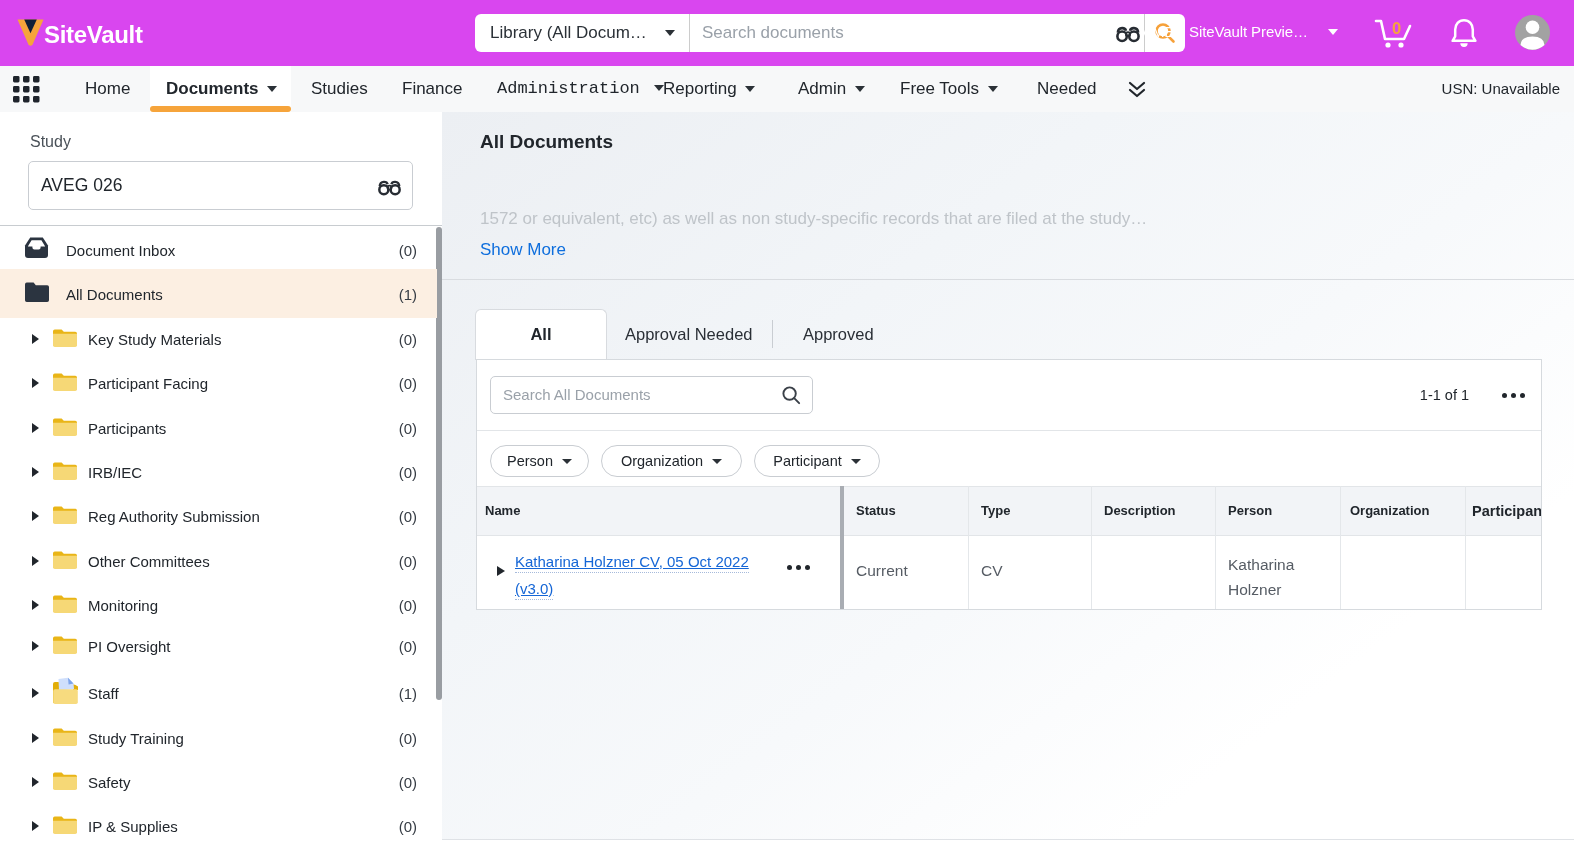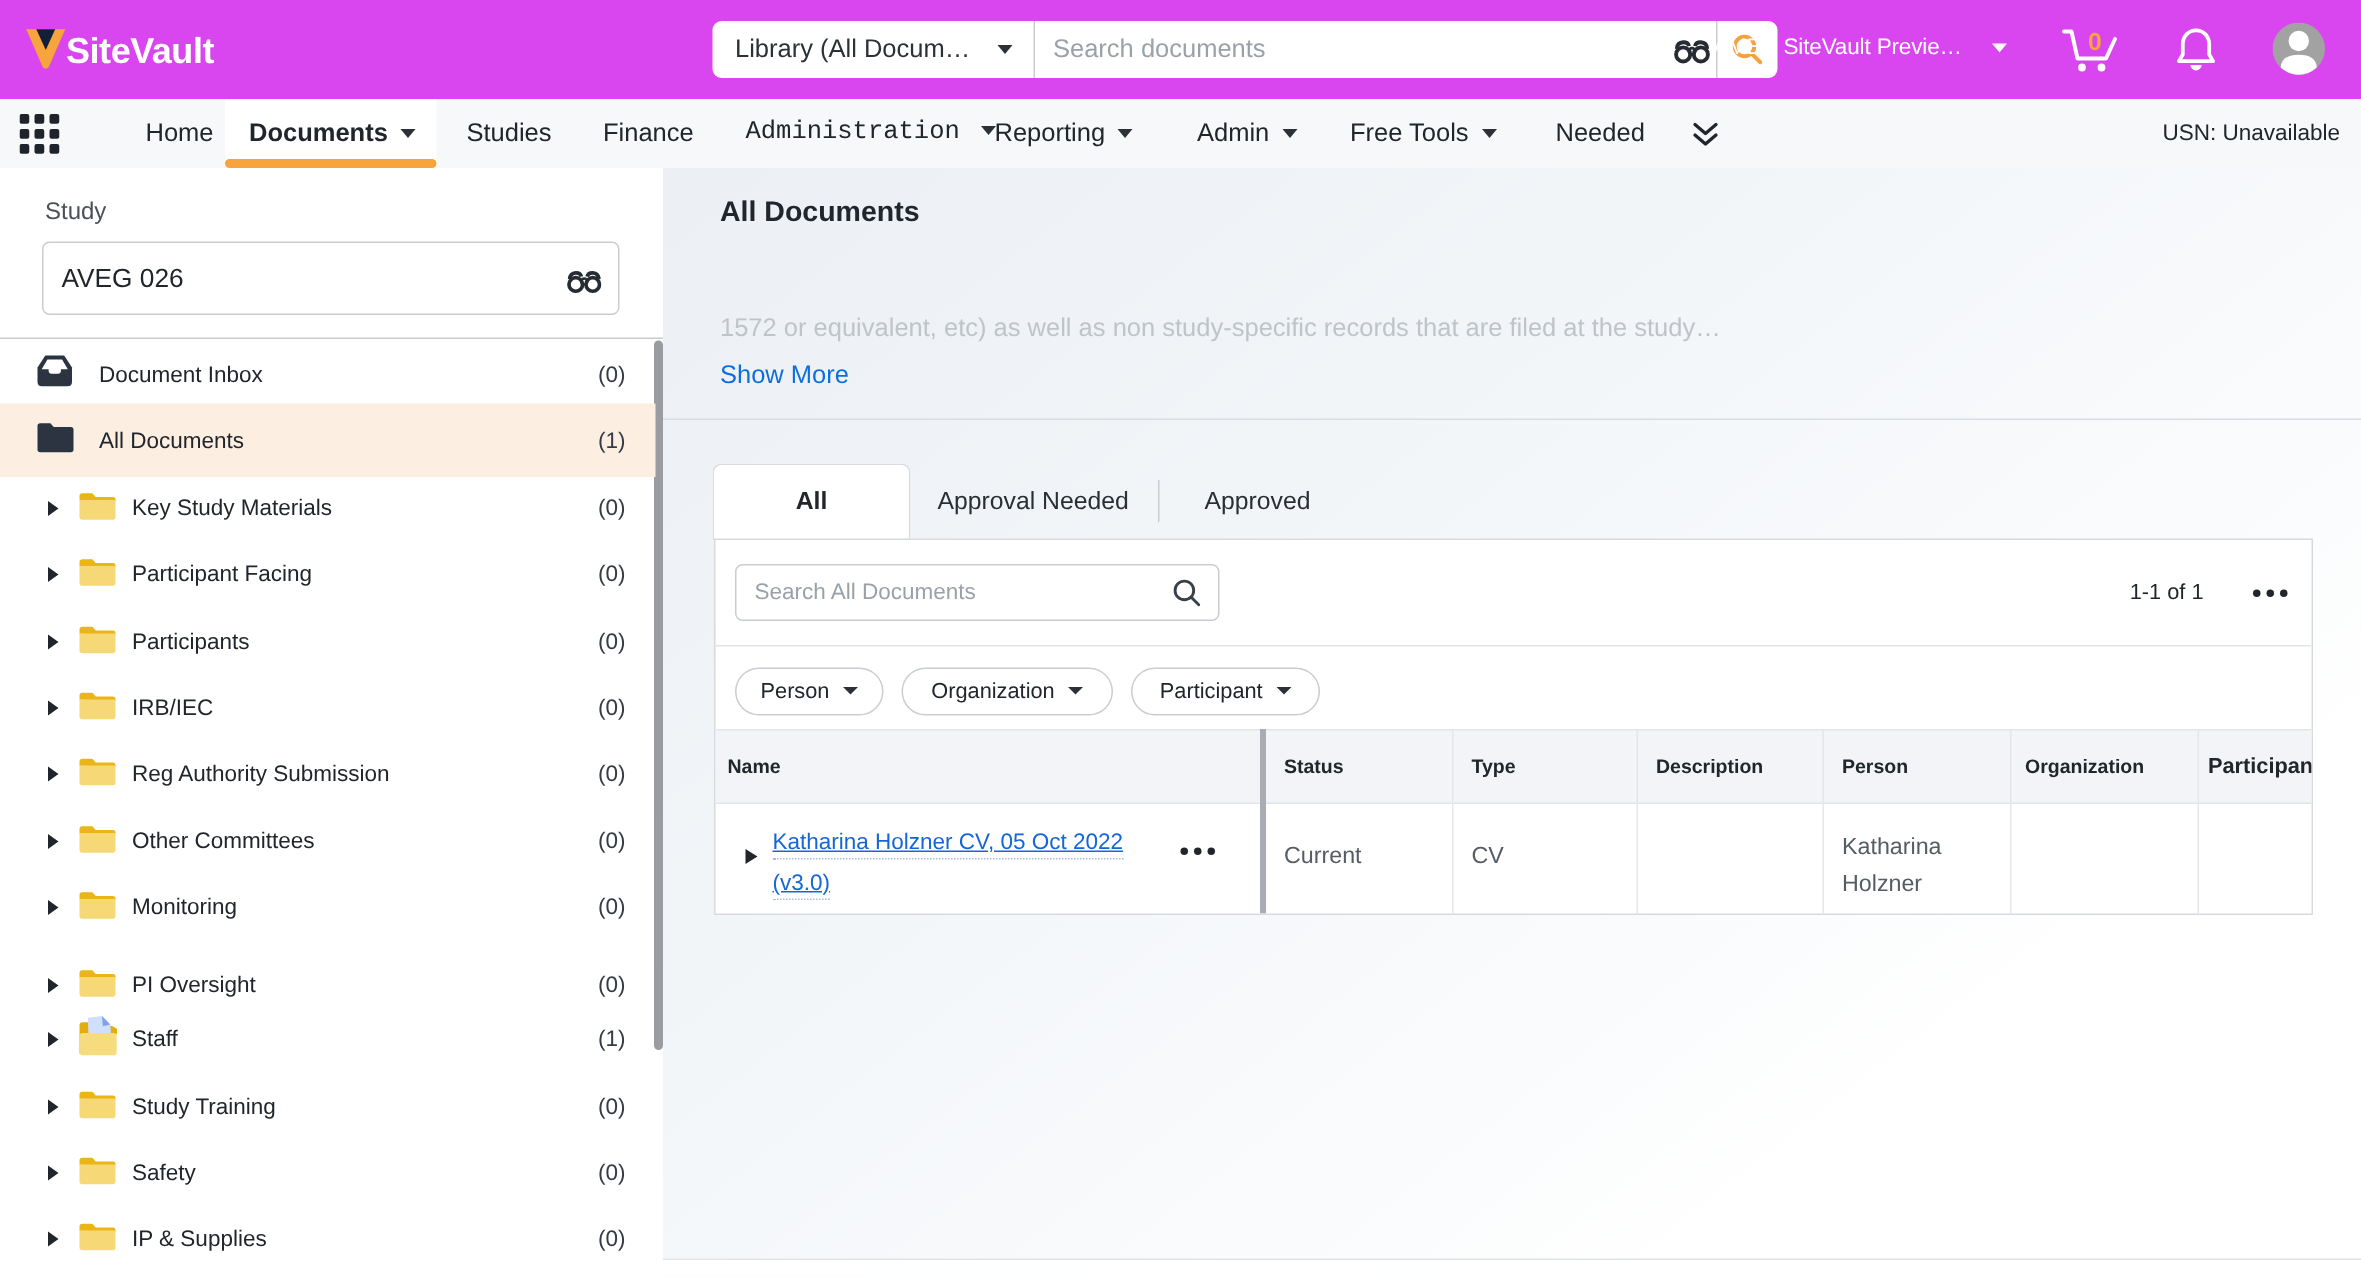--- a/index.html
+++ b/index.html
@@ -135,21 +135,21 @@
         <rect x="10" y="10" width="6.5" height="6.5" rx="1.4"></rect>
         <rect x="20" y="10" width="6.5" height="6.5" rx="1.4"></rect>
       <rect x="0" y="20" width="6.5" height="6.5" rx="1.4"></rect>
         <rect x="10" y="20" width="6.5" height="6.5" rx="1.4"></rect>
         <rect x="20" y="20" width="6.5" height="6.5" rx="1.4"></rect>
     </g>
   </svg>
   <div id="tab-docs">
       <span class="bar"></span>
     </div>
-  <div class="navitem" style="left:97px;">Home</div>
+  <div class="navitem" style="left:85px;">Home</div>
   <div class="navitem" style="left:166px; font-weight:bold;">Documents <span class="caret" style="margin-left:4px; vertical-align:2px;"></span></div>
   <div class="navitem" style="left:311px;">Studies</div>
   <div class="navitem" style="left:402px;">Finance</div>
   <div class="navitem" style="left:497px;font-family:Liberation Mono, monospace;">Administration <span class="caret" style="margin-left:4px; vertical-align:2px;"></span></div>
   <div class="navitem" style="left:663px;">Reporting <span class="caret" style="margin-left:4px; vertical-align:2px;"></span></div>
   <div class="navitem" style="left:798px;">Admin <span class="caret" style="margin-left:4px; vertical-align:2px;"></span></div>
   <div class="navitem" style="left:900px;">Free Tools <span class="caret" style="margin-left:4px; vertical-align:2px;"></span></div>
   <div class="navitem" style="left:1037px;">Needed</div>
   <svg class="abs" style="left:1128px; top:15px;" width="18" height="17" viewBox="0 0 18 17">
     <path d="M2,2 L9,8 L16,2 M2,9 L9,15 L16,9" fill="none" stroke="#21262c" stroke-width="2.2" stroke-linecap="round" stroke-linejoin="round"></path>
@@ -242,21 +242,21 @@
       </div>
       <div class="srow" style="top:470.80000000000007px; height:44px;">
         <span class="tri"></span>
         <span class="icon"><svg width="26" height="24" viewBox="0 0 26 24">
             <path d="M1,9 L1,6.2 Q1,4.4 2.8,4.4 L9.6,4.4 L11.8,6.8 L23.2,6.8 Q25,6.8 25,8.6 L25,9.6 Z" fill="#e9b517"></path>
             <path d="M1,8.8 H25 V20.2 Q25,22 23.2,22 L2.8,22 Q1,22 1,20.2 Z" fill="#f6d876"></path>
           </svg></span>
         <span class="txt">Monitoring</span>
         <span class="cnt">(0)</span>
       </div>
-      <div class="srow" style="top:523px; height:44px;">
+      <div class="srow" style="top:512px; height:44px;">
         <span class="tri"></span>
         <span class="icon"><svg width="26" height="24" viewBox="0 0 26 24">
             <path d="M1,9 L1,6.2 Q1,4.4 2.8,4.4 L9.6,4.4 L11.8,6.8 L23.2,6.8 Q25,6.8 25,8.6 L25,9.6 Z" fill="#e9b517"></path>
             <path d="M1,8.8 H25 V20.2 Q25,22 23.2,22 L2.8,22 Q1,22 1,20.2 Z" fill="#f6d876"></path>
           </svg></span>
         <span class="txt">PI Oversight</span>
         <span class="cnt">(0)</span>
       </div>
       <div class="srow" style="top:559.4px; height:44px;">
         <span class="tri"></span>

